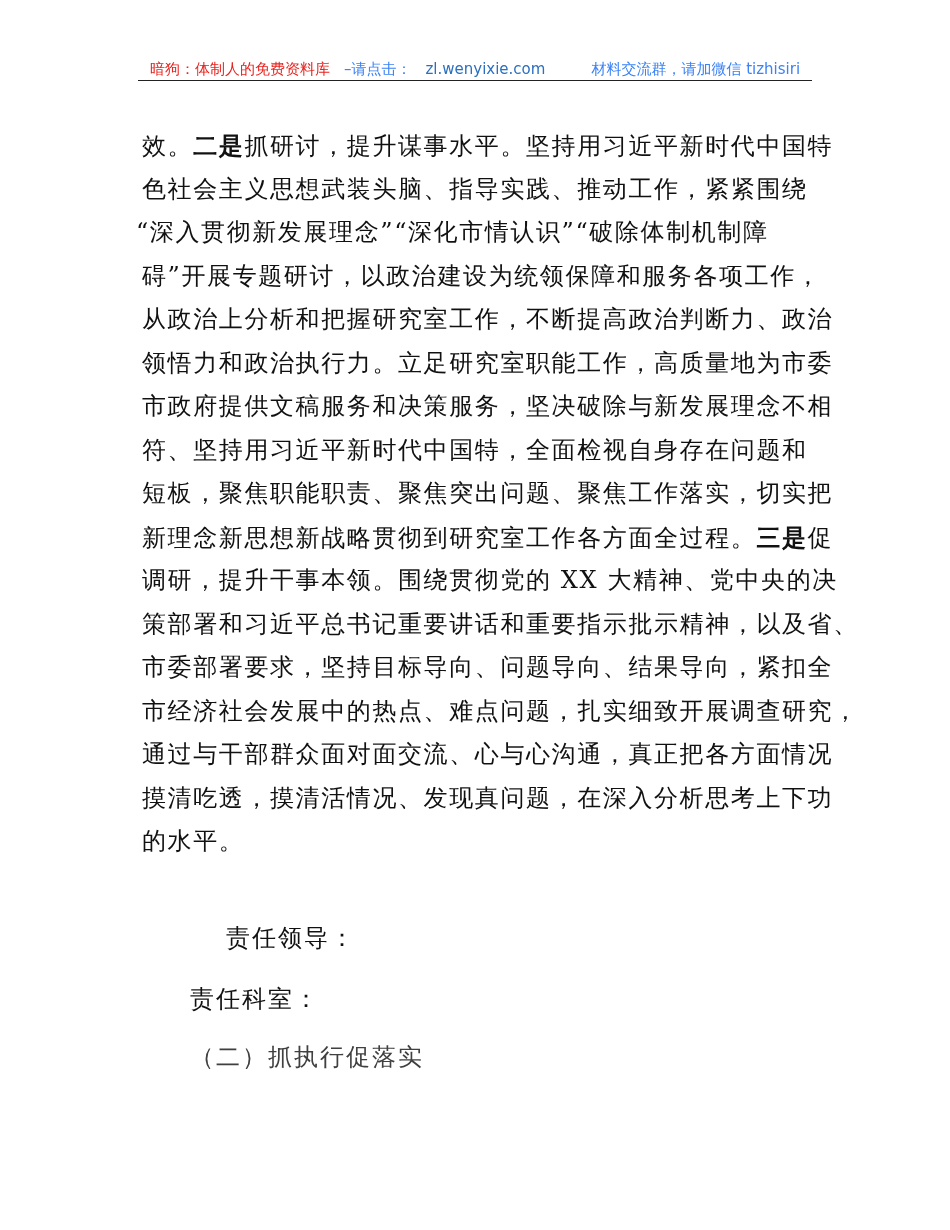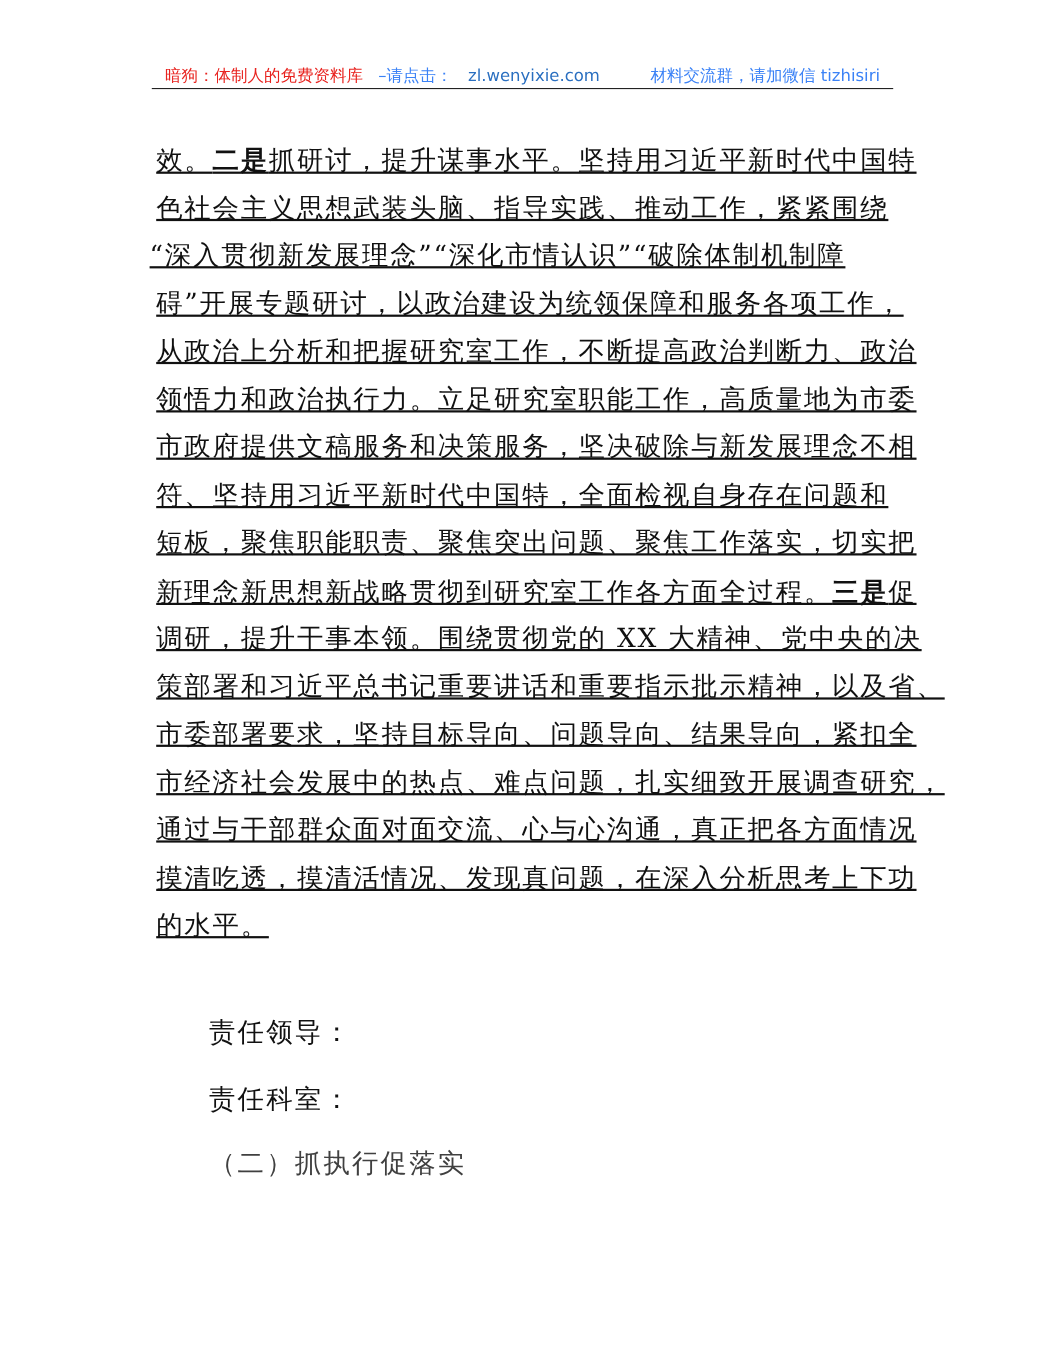--- a/index.html
+++ b/index.html
@@ -43,21 +43,20 @@
       border-top: 1.5px solid #222222;
     }
     .body-text {
       position: absolute;
       left: 142px;
       top: 124px;
       width: 690px;
       font-size: 24px;
       line-height: 43.5px;
       letter-spacing: 1.6px;
-      text-decoration: underline;
     }
     .line {
       display: block;
       white-space: nowrap;
       height: 43.5px;
     }
     .bold { font-weight: bold; }
     .field {
       position: absolute;
       left: 190px;
@@ -100,16 +99,16 @@
   <span class="line"><span>新理念新思想新战略贯彻到研究室工作各方面全过程。</span><span class="bold">三是</span><span>促</span></span>
   <span class="line"><span>调研，提升干事本领。围绕贯彻党的 XX 大精神、党中央的决</span></span>
   <span class="line"><span>策部署和习近平总书记重要讲话和重要指示批示精神，以及省、</span></span>
   <span class="line"><span>市委部署要求，坚持目标导向、问题导向、结果导向，紧扣全</span></span>
   <span class="line"><span>市经济社会发展中的热点、难点问题，扎实细致开展调查研究，</span></span>
   <span class="line"><span>通过与干部群众面对面交流、心与心沟通，真正把各方面情况</span></span>
   <span class="line"><span>摸清吃透，摸清活情况、发现真问题，在深入分析思考上下功</span></span>
   <span class="line"><span>的水平。</span></span>
 </div>
 
-<div class="field" style="top:922px;">责任领导：</div>
+<div class="field" style="top:922px;margin-left:36px;">责任领导：</div>
 <div class="field" style="top:983px;">责任科室：</div>
 
 <div class="section-heading">（二）抓执行促落实</div>
 
 </body></html>

